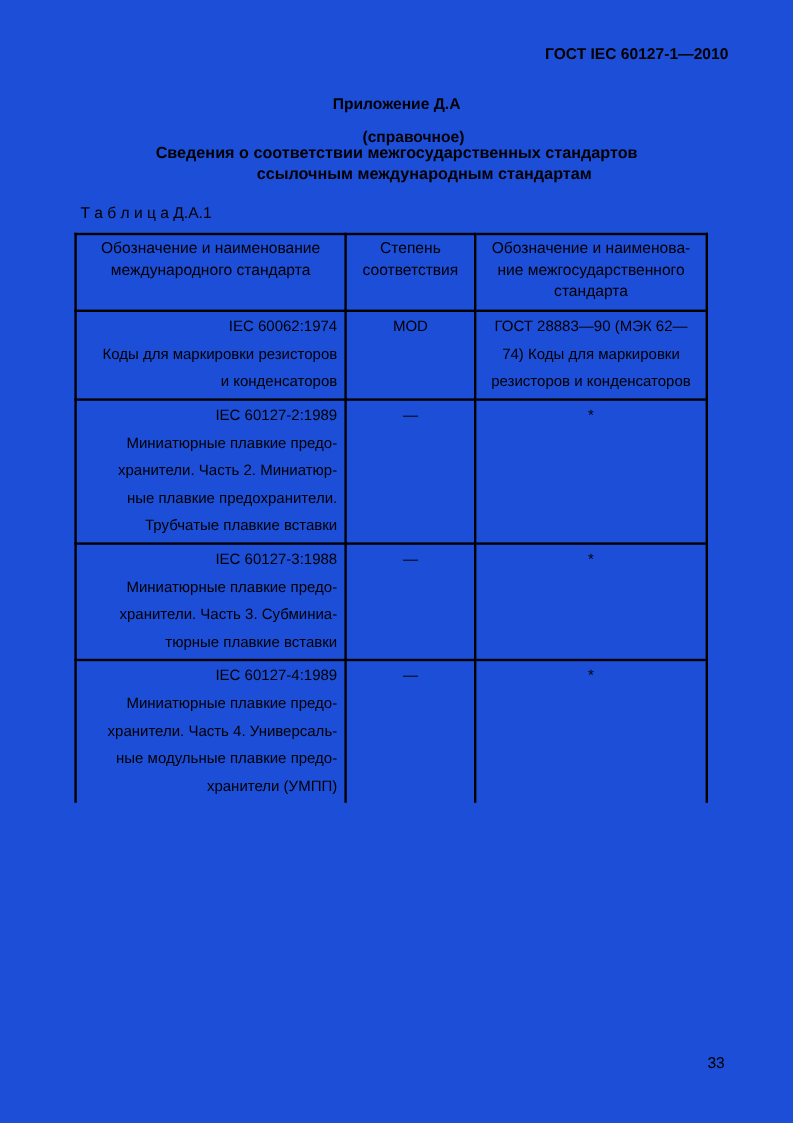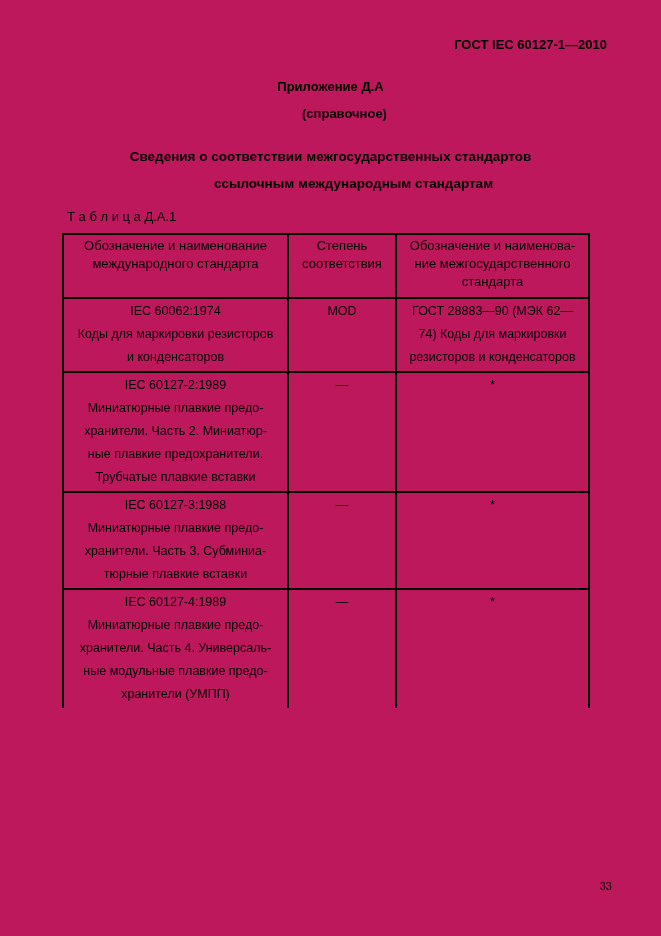--- a/index.html
+++ b/index.html
@@ -1,38 +1,38 @@
 <!DOCTYPE html>
 <html><head>
 <meta charset="utf-8">
 <style>
   html,body{margin:0;padding:0;background:#e8e8e8;}
   .page{
     position:relative;
     width:661px;height:936px;
     margin:0 auto;
-    background:#be185d;
+    background:#1d4ed8;
     color:#000000;
     font-family:"Liberation Sans", sans-serif;
     overflow:hidden;
     box-sizing:border-box;
   }
   .doc-header{
     padding:38px 54px 0 0;
     text-align:right;
     font-weight:700;
     font-size:13px;
     line-height:14px;
   }
   .center{text-align:center;}
   .bold{font-weight:700;}
   .appendix-line1{margin-top:28px;font-size:13px;line-height:14px;}
   .appendix-line2{margin-top:13px;font-size:13px;line-height:14px;padding-left:28px;}
-  .title-line1{margin-top:29px;font-size:13.5px;line-height:14px;}
-  .title-line2{margin-top:13px;font-size:13.5px;line-height:14px;padding-left:46px;}
+  .title-line1{font-size:13.5px;line-height:14px;}
+  .title-line2{margin-top:3px;font-size:13.5px;line-height:14px;padding-left:46px;}
   .tbl-label{margin:19px 0 0 67px;font-size:13px;line-height:14px;font-weight:400;}
   table.gost{
     border-collapse:collapse;
     table-layout:fixed;
     margin:9px 0 0 62px;
     width:526px;
   }
   table.gost th, table.gost td{
     border:2px solid #000;
     vertical-align:top;
@@ -44,29 +44,29 @@
     font-size:13px;
     line-height:18px;
     padding:2px 2px 6px;
     text-align:center;
   }
   table.gost td{
     font-size:12.5px;
     line-height:23px;
     padding:1px 6px 2px;
   }
-  table.gost td.left{text-align:center;}
+  table.gost td.left{text-align:right;}
   table.gost td.cent{text-align:center;}
   table.gost tr:last-child td{border-bottom:none;}
   .ln{white-space:nowrap;}
   .page-number{
     position:absolute;
     top:879px;
-    right:49px;
-    font-size:11px;
+    right:57px;
+    font-size:13px;
     line-height:14px;
   }
 </style>
 </head>
 <body>
 
 <div class="page">
 
   <div class="doc-header">ГОСТ IEC 60127-1—2010</div>
 

